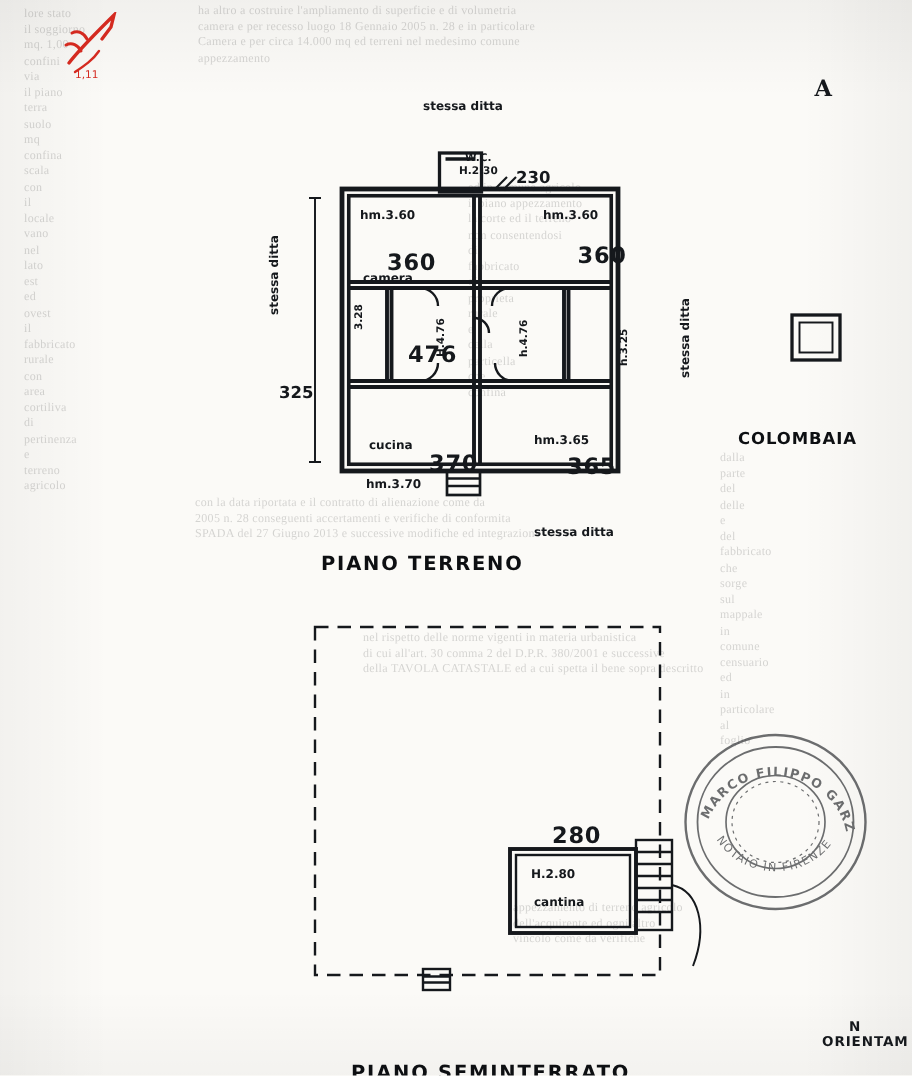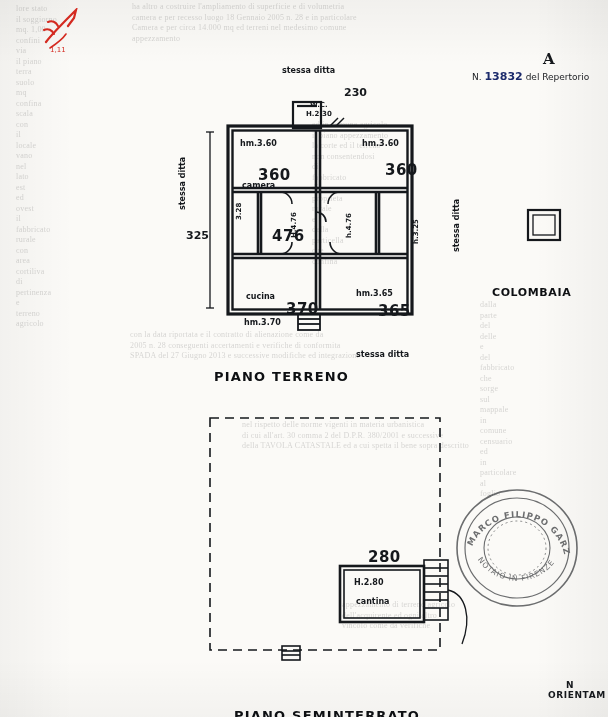--- a/index.html
+++ b/index.html
@@ -44,21 +44,21 @@
   .redmark svg{display:block;}
 
   
   .hw{
     position:absolute;
     font-family:"DejaVu Sans", sans-serif;
     color:#15181c;
     white-space:nowrap;
   }
   .hw-big{font-size:15px;font-weight:700;letter-spacing:.5px;}
-  .hw-med{font-size:11px;font-weight:700;}
+  .hw-med{font-size:11px;font-weight:700;margin-top:26px;}
   .hw-sm{font-size:8px;font-weight:600;}
   .hw-xs{font-size:7px;font-weight:600;}
   .rot90{transform:rotate(-90deg);transform-origin:left top;}
 
   .title{
     position:absolute;
     font-family:"DejaVu Sans", sans-serif;
     font-size:13px;
     font-weight:700;
     letter-spacing:1.2px;
@@ -186,25 +186,20 @@
     <path d="M8 34 C14 26, 24 16, 34 6 L38 2 L36 10 L30 18" fill="none" stroke="#d42a20" stroke-width="2.2" stroke-linecap="round"></path>
     <path d="M10 14 C14 12, 18 14, 20 18" fill="none" stroke="#d42a20" stroke-width="2" stroke-linecap="round"></path>
     <path d="M6 22 C10 20, 14 22, 16 26" fill="none" stroke="#d42a20" stroke-width="2" stroke-linecap="round"></path>
     <path d="M12 40 C18 36, 24 32, 28 26" fill="none" stroke="#d42a20" stroke-width="1.6" stroke-linecap="round"></path>
     <text x="12" y="44" fill="#d42a20" font-size="7" font-family="DejaVu Sans">1,11</text>
   </svg>
 </div>
 
 <div class="letterA">A</div>
 <div class="notary">
-  <span class="ln">
-    <span>N.</span>
-    <span class="blue">13832</span>
-    <span>del Repertorio</span>
-  </span>
 </div>
 
 <svg class="plan" style="left:180px;top:82px;" width="270" height="265" viewBox="0 0 270 265">
   <g fill="none" stroke="#15181c" stroke-width="3.2">
 
     <rect x="48" y="44" width="184" height="188"></rect>
   </g>
   <g fill="none" stroke="#15181c" stroke-width="2.4">
 
     <rect x="52.5" y="48.5" width="175" height="179"></rect>

